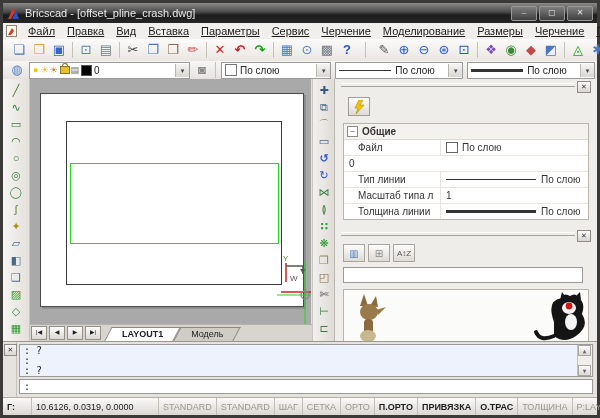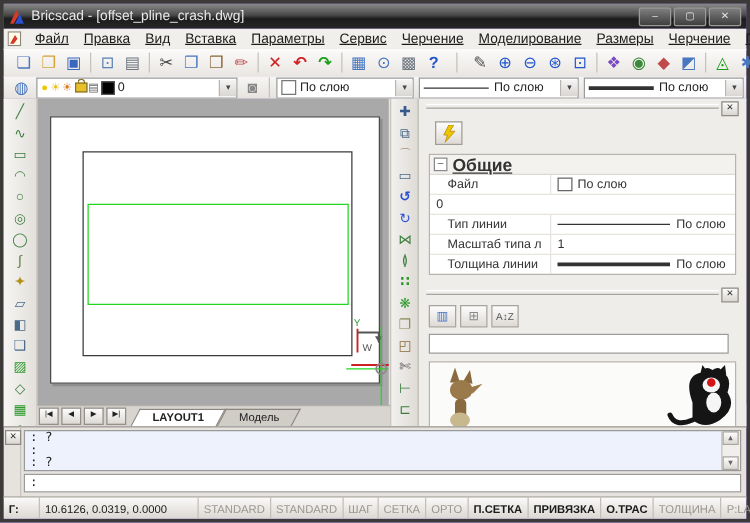--- a/index.html
+++ b/index.html
@@ -72,21 +72,21 @@
   .sel-box{flex:1;height:16px;background:#fff;border:1px solid #8f9aa8;display:flex;align-items:center;
     font-size:10px;color:#333;padding-left:4px;}
   .sel-box .arrow{margin-left:auto;width:14px;height:14px;background:linear-gradient(#f4f4f4,#d9d6d2);
     border-left:1px solid #b9b5af;font-size:7px;line-height:14px;text-align:center;color:#444;}
   .filter-btn{width:20px;height:17px;margin-left:5px;background:linear-gradient(#fdfdfd,#dedad5);
     border:1px solid #a09b94;display:flex;align-items:center;justify-content:center;cursor:pointer;}
   .propbox{margin:7px 8px 0 8px;background:#fff;border:1px solid #b7b3ad;font-size:10px;color:#333;}
   .grp-head{display:flex;align-items:center;height:15px;border-bottom:1px solid #dcd9d4;background:#f4f2ef;}
   .grp-head .minus{width:9px;height:9px;border:1px solid #8a8a8a;margin:0 4px 0 3px;font-size:8px;
     line-height:7px;text-align:center;color:#444;background:#fff;}
-  .grp-head b{font-size:14px;text-decoration:underline;}
+  .grp-head b{font-size:10px;}
   .prow{display:flex;height:15px;line-height:15px;border-bottom:1px solid #e7e4e0;}
   .prow:last-child{border-bottom:none;}
   .plabel{width:82px;padding-left:14px;border-right:1px solid #e7e4e0;color:#333;
     white-space:nowrap;overflow:hidden;}
   .pval{flex:1;padding-left:5px;display:flex;align-items:center;white-space:nowrap;overflow:hidden;}
   .pswatch{width:10px;height:9px;background:#fff;border:1px solid #666;margin-right:4px;flex:none;}
   .pline{width:90px;height:1px;background:#333;margin-right:5px;flex:none;}
   .pline.thick{height:3px;}
   .palette-tb{display:flex;align-items:center;margin:4px 8px 0 8px;gap:3px;}
   .pal-btn{width:20px;height:16px;background:linear-gradient(#fdfdfd,#dedad5);border:1px solid #a9a49d;
@@ -409,21 +409,21 @@
   </div>
 
   <div class="status">
     <span class="scell static on" style="min-width:20px">Г:</span>
     <span class="scell static on" style="min-width:118px;font-weight:normal">10.6126, 0.0319, 0.0000</span>
     <span class="scell">STANDARD</span>
     <span class="scell">STANDARD</span>
     <span class="scell">ШАГ</span>
     <span class="scell">СЕТКА</span>
     <span class="scell">ОРТО</span>
-    <span class="scell on">П.СЕТКА</span>
+    <span class="scell on">П.ОРТО</span>
     <span class="scell on">ПРИВЯЗКА</span>
     <span class="scell on">О.ТРАС</span>
     <span class="scell">ТОЛЩИНА</span>
     <span class="scell">P:LAYOUT1</span>
 
   </div>
 
 </div>
 
 </body></html>

